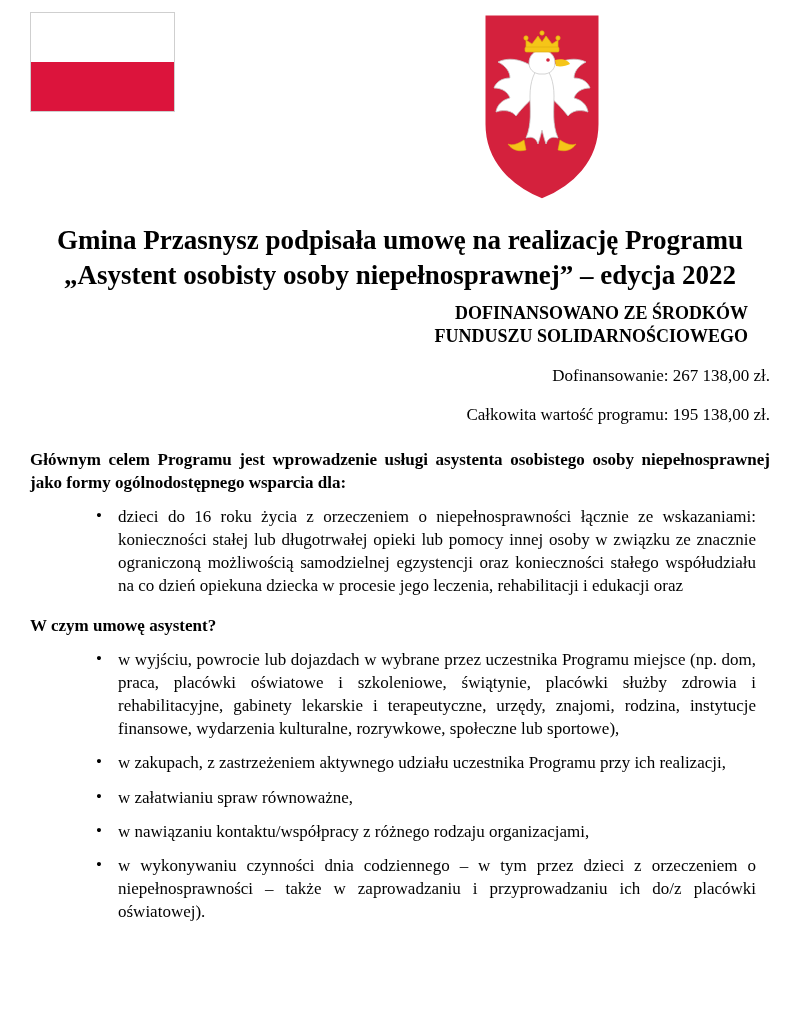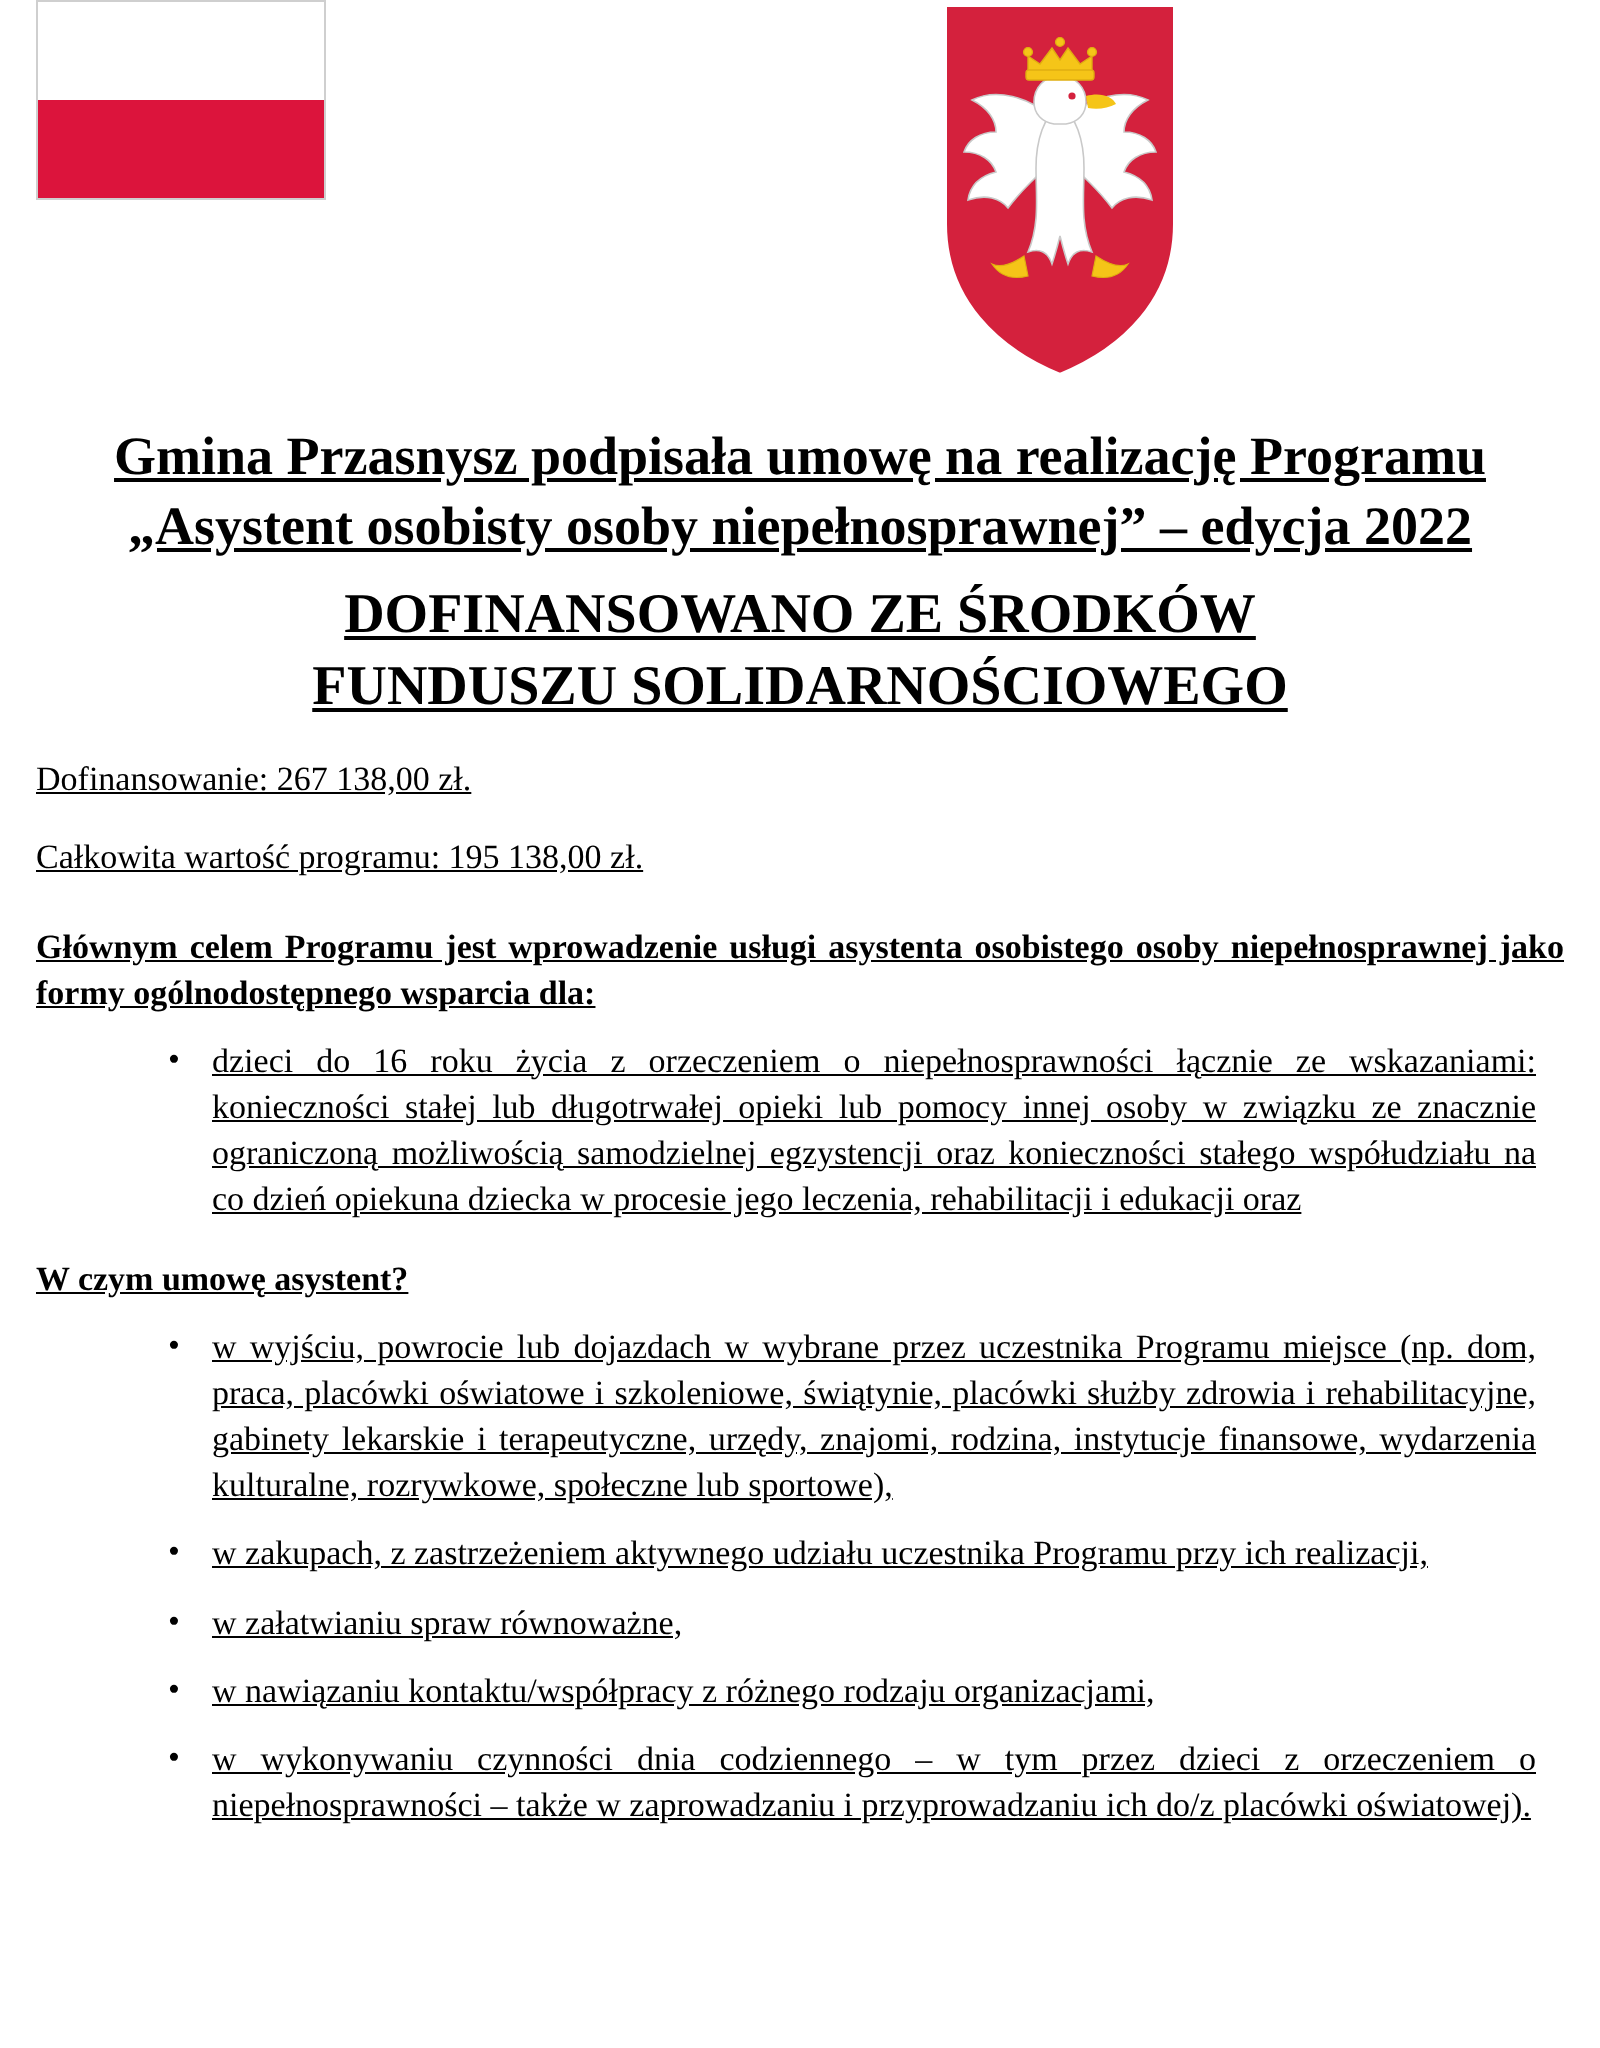--- a/index.html
+++ b/index.html
@@ -10,23 +10,22 @@
   body {
     width: 800px;
     min-height: 1024px;
     font-family: "Liberation Serif", serif;
     color: #000000;
   }
   .page {
     position: relative;
     width: 800px;
     min-height: 1024px;
-    padding: 0;
+    padding: 12px;
     box-sizing: border-box;
-    text-decoration: underline;
   }
 
   
   .emblem-row {
     position: relative;
     height: 205px;
   }
   .flag {
     position: absolute;
     left: 18px;
@@ -57,35 +56,35 @@
     font-family: "Liberation Serif", serif;
     font-weight: bold;
     font-size: 27px;
     line-height: 1.28;
     text-align: center;
     margin: 6px 40px 0 40px;
   }
   .subtitle {
     font-family: "Liberation Serif", serif;
     font-weight: bold;
-    font-size: 28px;
+    font-size: 18px;
     line-height: 1.3;
-    text-align: center;
+    text-align: right;
     margin: 10px 40px 0 40px;
   }
 
   
   .body {
     margin: 0 18px 0 18px;
   }
   p.line {
     font-size: 17px;
     line-height: 1.35;
     margin: 16px 0 0 0;
-    text-align: left;
+    text-align: right;
   }
   p.lead {
     font-size: 17px;
     font-weight: bold;
     line-height: 1.35;
     margin: 22px 0 0 0;
     text-align: justify;
   }
   p.question {
     font-size: 17px;

